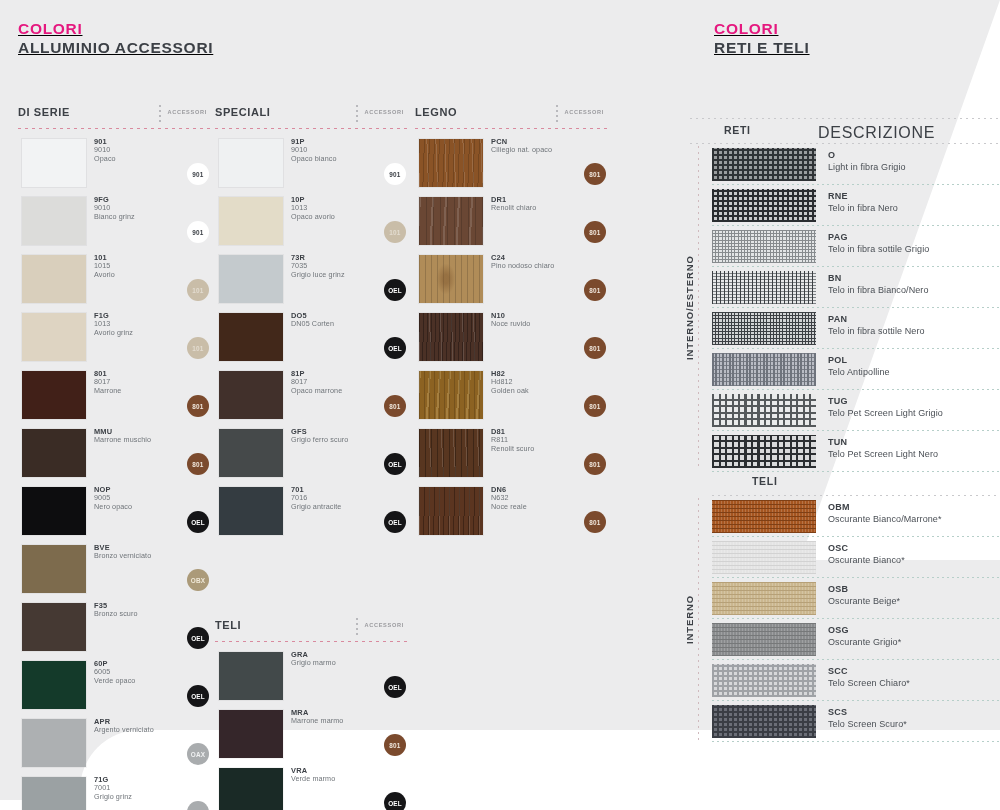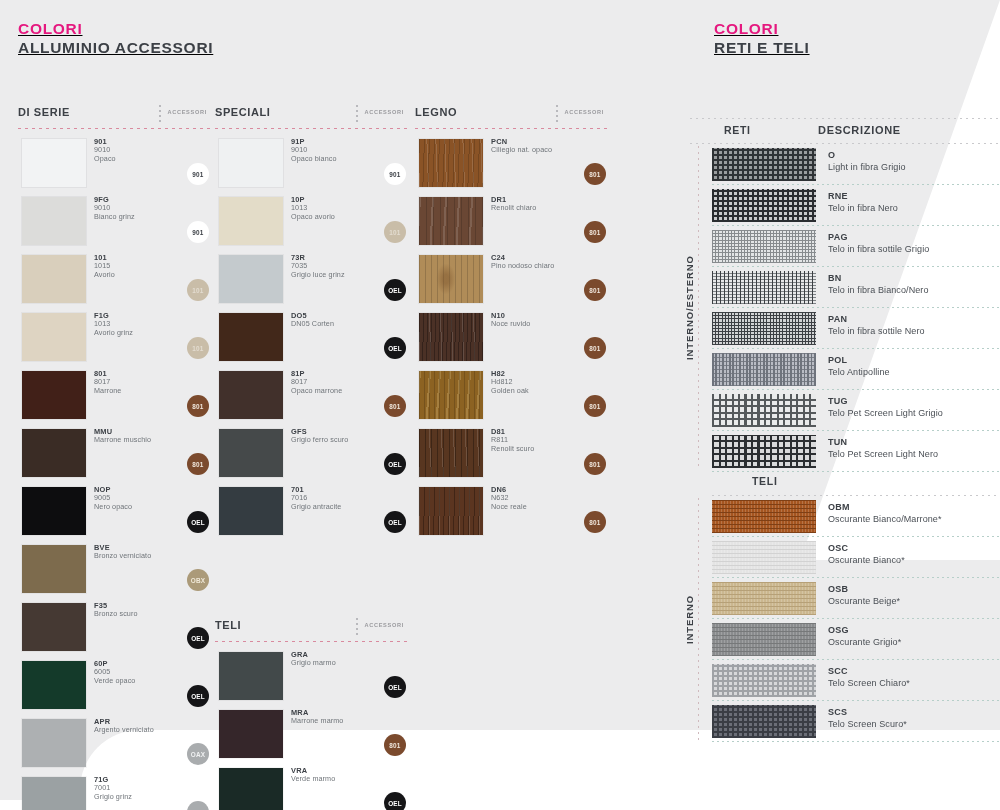--- a/index.html
+++ b/index.html
@@ -84,21 +84,21 @@
   .rhead{position:relative;height:26px;}
   .rhead .rule2{
     position:absolute;left:0;right:-5px;top:0;height:1px;
     background-image:repeating-linear-gradient(to right,#c9c9cc 0 2px,transparent 2px 6px);
   }
   .rhead .rule3{
     position:absolute;left:0;right:-5px;bottom:0;height:1px;
     background-image:repeating-linear-gradient(to right,#c9c9cc 0 2px,transparent 2px 6px);
   }
   .rh-reti{position:absolute;left:34px;top:6px;font-size:10.5px;font-weight:bold;color:#3c4046;letter-spacing:.7px;}
-  .rh-desc{position:absolute;left:128px;top:6px;font-size:11px;font-weight:bold;color:#3c4046;letter-spacing:.7px;}
+  .rh-desc{position:absolute;left:128px;top:6px;font-size:16px;font-weight:normal;color:#3c4046;letter-spacing:.7px;}
 
   .rrow{position:relative;height:41px;}
   .rrow .rowline{
     position:absolute;left:22px;right:-5px;bottom:0;height:1px;
     background-image:repeating-linear-gradient(to right,#b6cfc9 0 2px,transparent 2px 5px);
   }
   .mesh{
     position:absolute;left:22px;top:4px;width:104px;height:33px;
   }
   .rtxt{position:absolute;left:138px;top:5px;}

